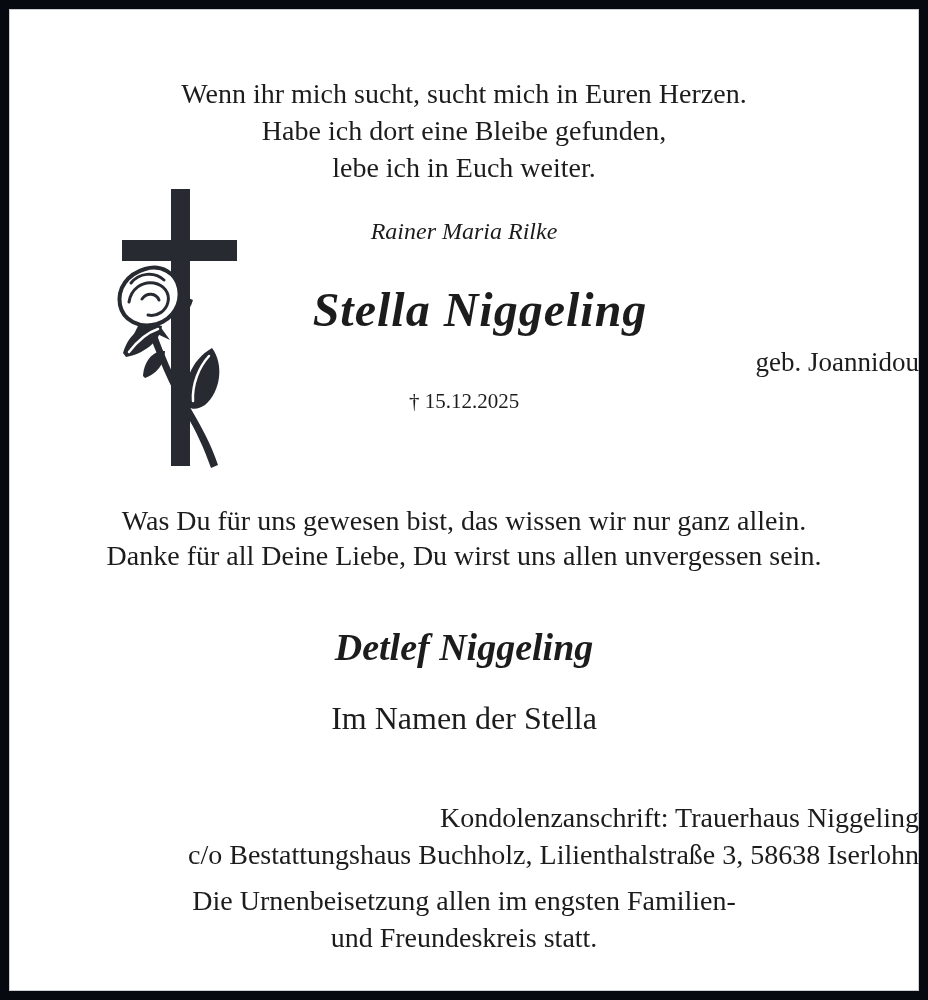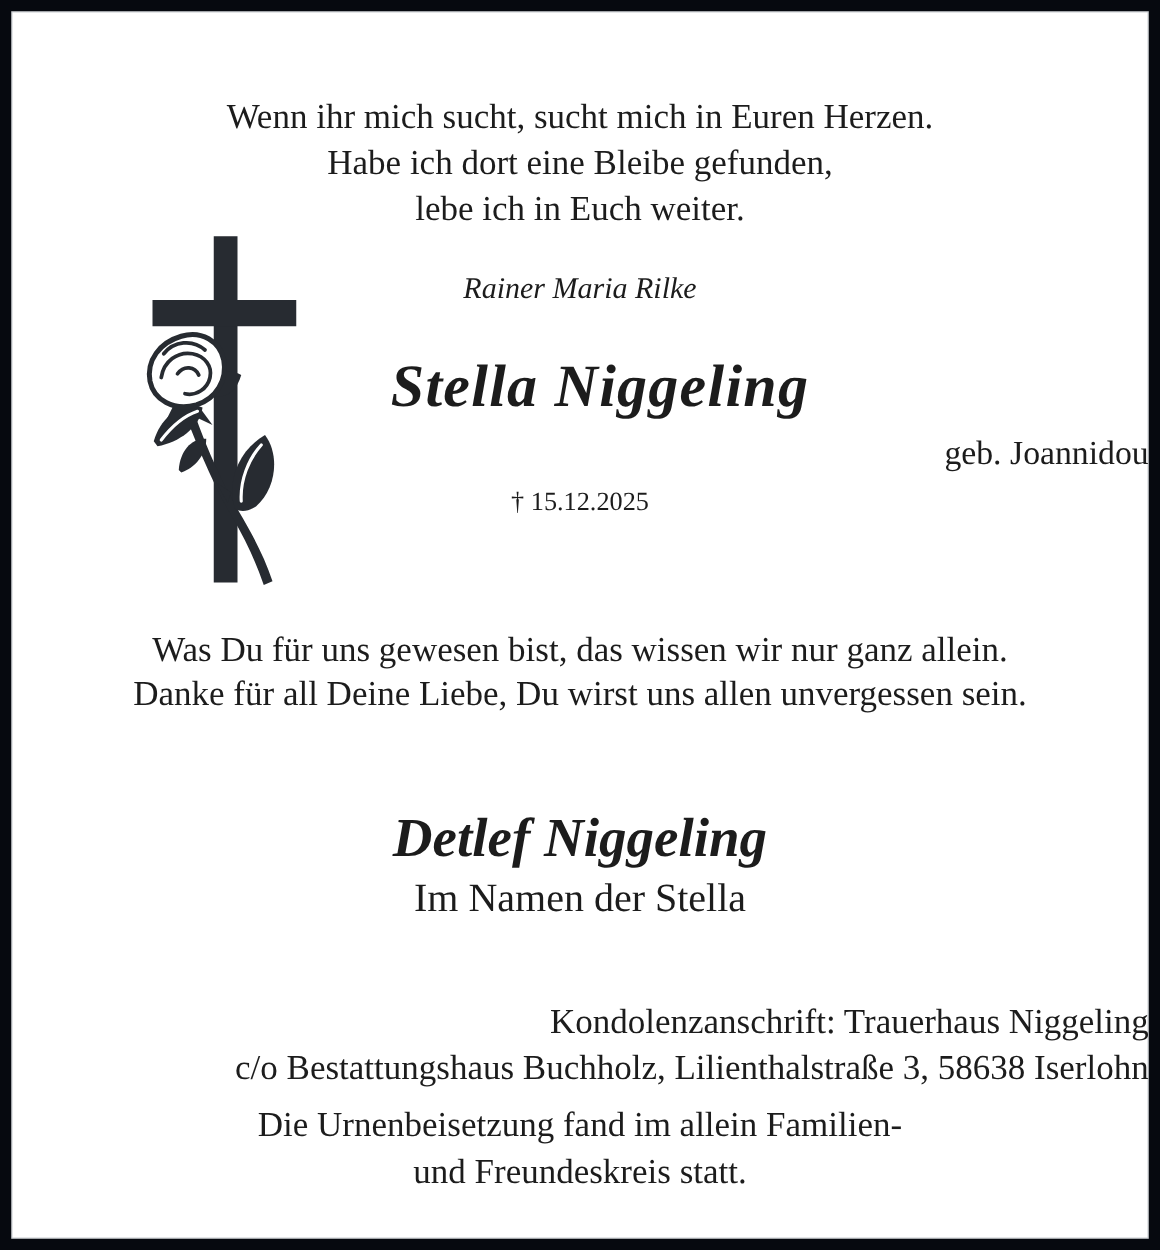--- a/index.html
+++ b/index.html
@@ -61,22 +61,22 @@
     top: 377px;
     font-size: 21px;
     line-height: 30px;
   }
   .tribute {
     top: 494px;
     font-size: 28px;
     line-height: 35px;
   }
   .mourner-name {
-    top: 640px;
-    font-size: 44px;
+    top: 616px;
+    font-size: 38px;
     font-style: italic;
     font-weight: 600;
     line-height: 44px;
   }
   .mourner-note {
     top: 691px;
     font-size: 32px;
     line-height: 36px;
   }
   .condolence {
@@ -146,17 +146,17 @@
 
   <div class="abs center mourner-name">Detlef Niggeling</div>
   <div class="abs center mourner-note">Im Namen der Stella</div>
 
   <div class="abs center condolence">
     <div>Kondolenzanschrift: Trauerhaus Niggeling</div>
     <div>c/o Bestattungshaus Buchholz, Lilienthalstraße 3, 58638 Iserlohn</div>
   </div>
 
   <div class="abs center funeral">
-    <div>Die Urnenbeisetzung fand im allein Familien-</div>
+    <div>Die Urnenbeisetzung allen im engsten Familien-</div>
     <div>und Freundeskreis statt.</div>
   </div>
 
 </div>
 
 </body></html>

